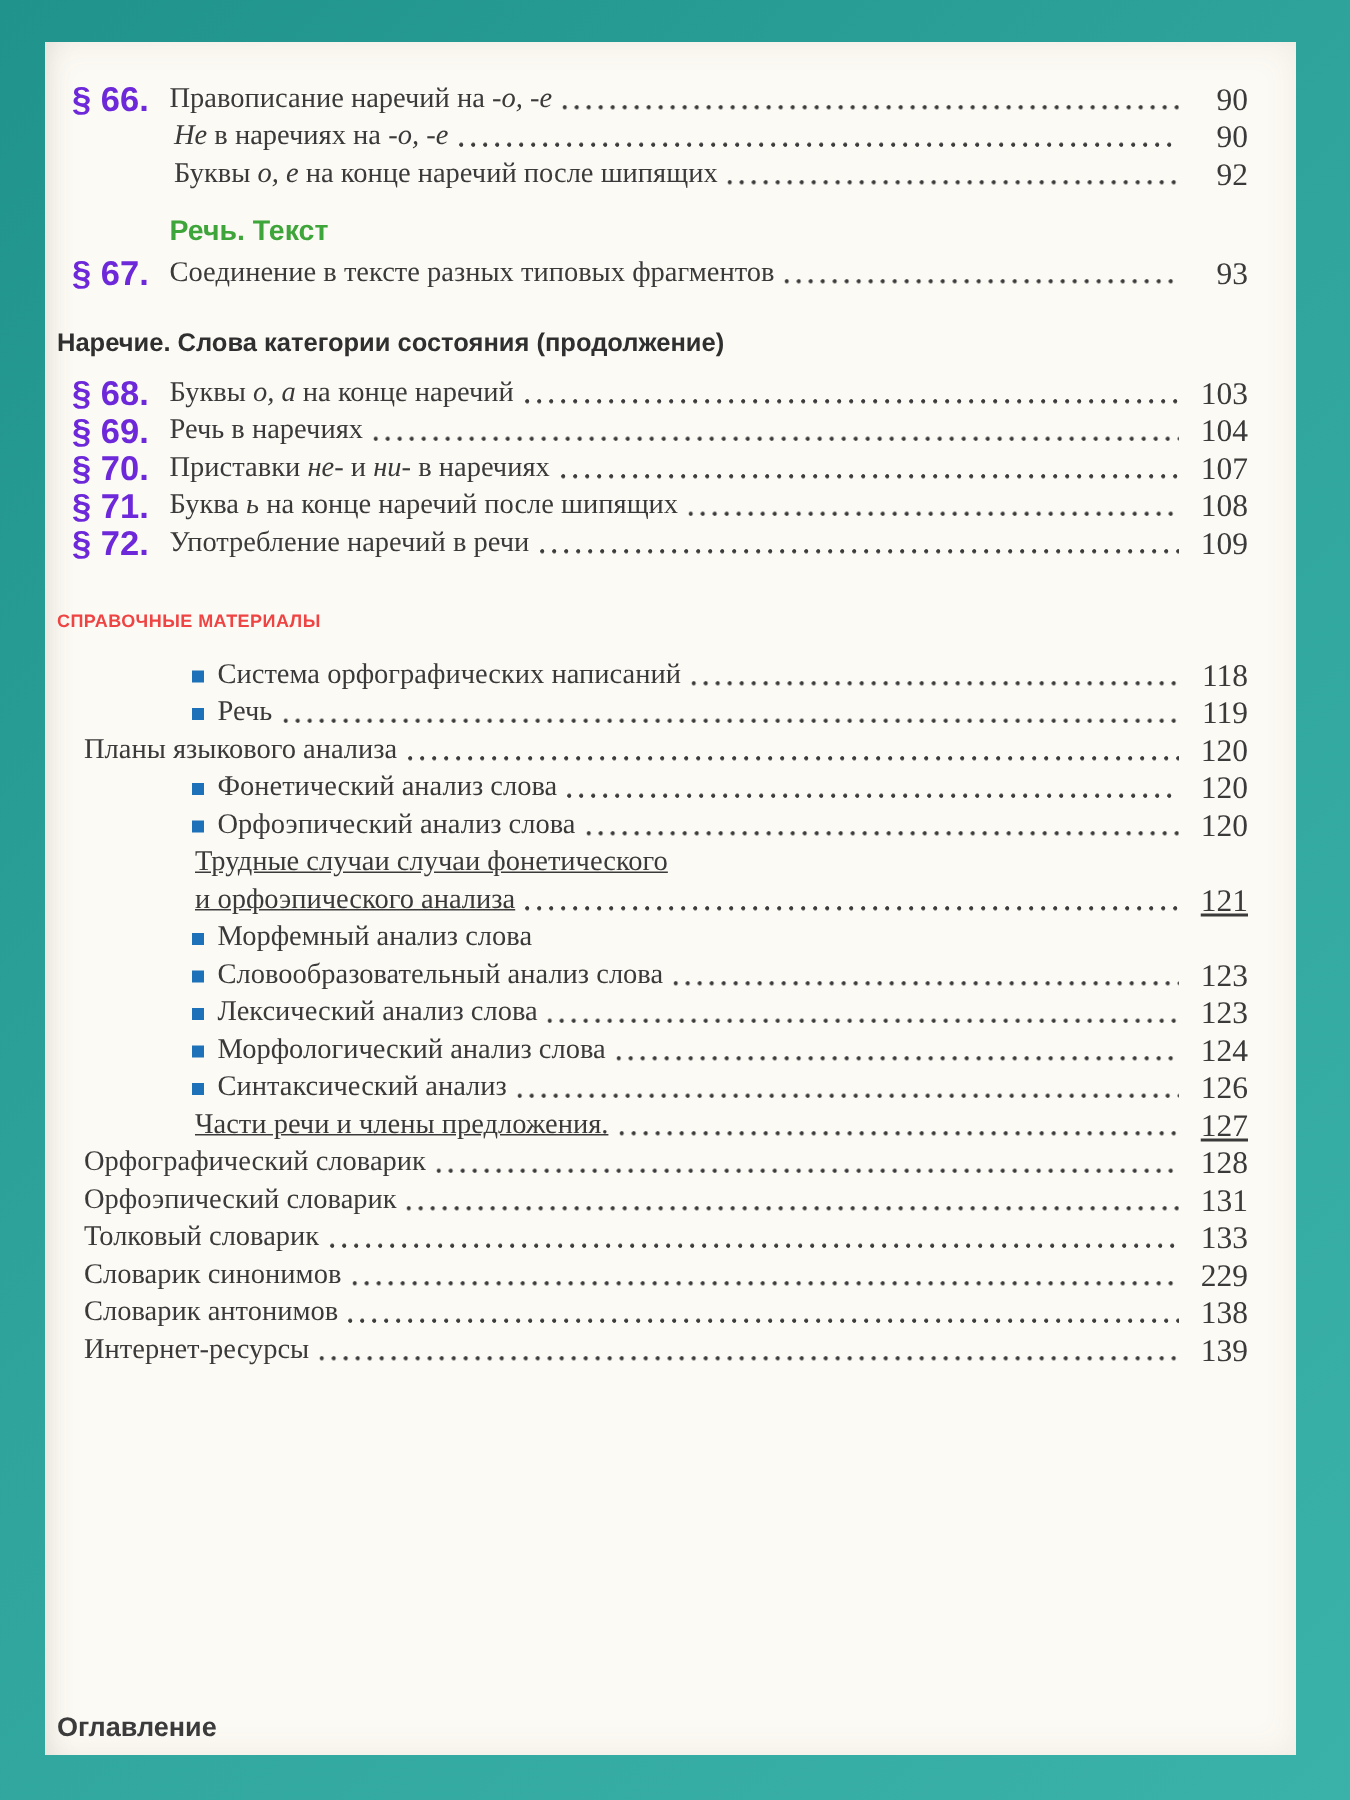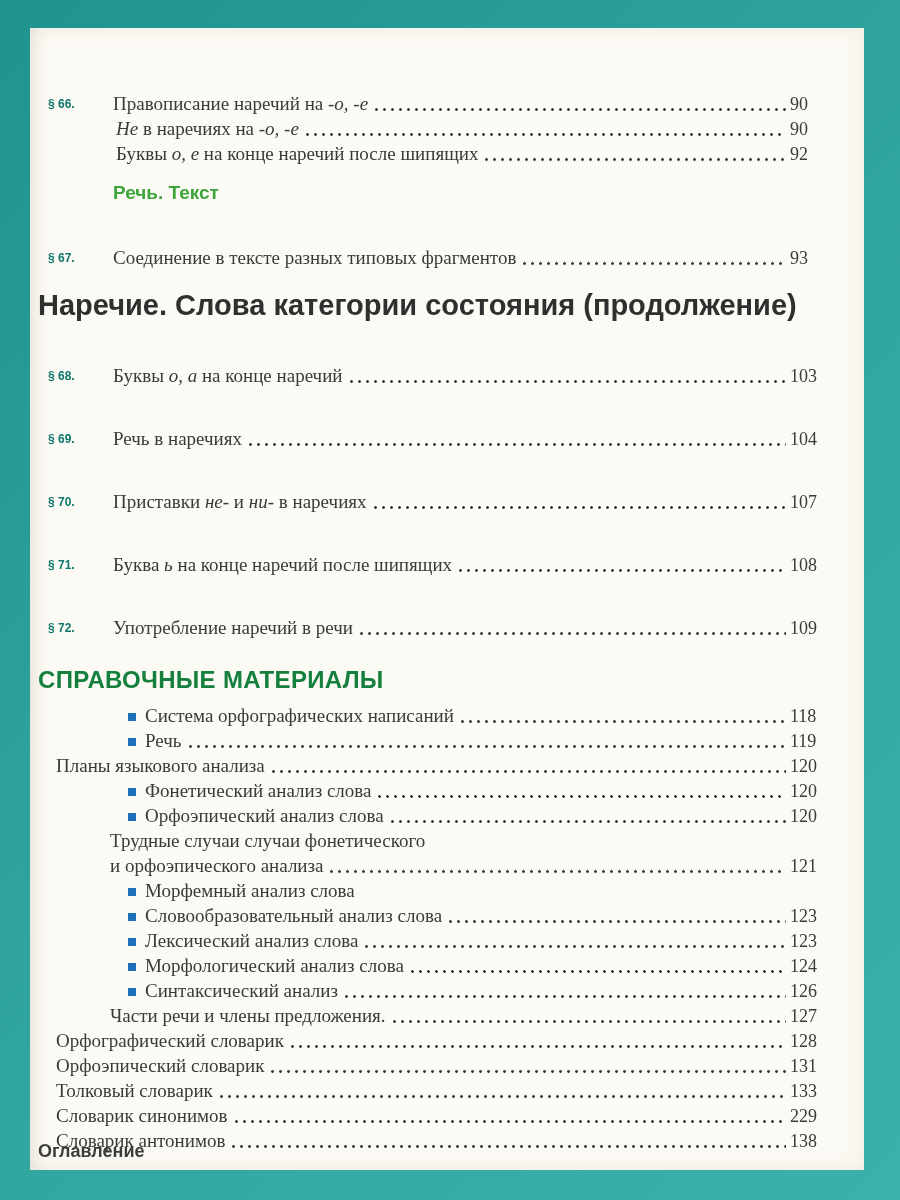--- a/index.html
+++ b/index.html
@@ -19,57 +19,57 @@
   }
   .toc-list { margin-top: 8px; }
   .row {
     display: flex; align-items: flex-end;
     font-size: 19px; line-height: 24px; min-height: 24px;
     margin: 1px 0;
   }
   .row .num {
     flex: none; width: 65px;
     font-family: "Liberation Sans", sans-serif;
-    font-weight: bold; font-size: 12px; color: #0f766e; margin-top: 38px;
+    font-weight: bold; font-size: 23px; color: #6d28d9;
   }
   .row .label { flex: none; max-width: 640px; }
   .it { font-style: italic; }
   .bullet {
     flex: none; width: 8px; height: 8px; background: #1d71b8;
     margin: 0 9px 7px 0;
   }
   .leader {
     flex: 1 1 auto; min-width: 18px; height: 3px;
     margin: 0 4px 5px 7px;
     background-image: radial-gradient(circle at 1.5px 1.5px, #3c3c3c 1.15px, rgba(0,0,0,0) 1.6px);
     background-size: 8px 3px; background-repeat: repeat-x;
   }
-  .pagenum { flex: none; width: 42px; font-size: 18px; }
+  .pagenum { flex: none; width: 42px; text-align: right; font-size: 21px; }
 
   
   .ind-root        { padding-left: 26px; font-family: Liberation Serif, serif; }
   .ind-num         { padding-left: 18px; }
   .ind-sub         { padding-left: 86px; }
   .ind-bullet      { padding-left: 98px; }
   .ind-bullet-text { padding-left: 115px; }
-  .ind-sub2        { padding-left: 80px; }
+  .ind-sub2        { padding-left: 100px; text-decoration: underline; }
 
   .heading-green {
     font-family: "Liberation Sans", sans-serif;
     font-weight: bold; font-size: 19px; color: #3ea53a;
     padding-left: 83px; margin: 15px 0 3px; line-height: 24px;
   }
   .heading-bold {
     font-family: "Liberation Sans", sans-serif;
-    font-weight: bold; font-size: 29px; color: #2f2f2f;
+    font-weight: bold; font-size: 17px; color: #2f2f2f;
     padding-left: 8px; margin: 21px 0 7px; line-height: 28px;
   }
   .heading-caps {
     font-family: "Liberation Sans", sans-serif;
-    font-weight: bold; font-size: 24px; color: #15803d;
+    font-weight: bold; font-size: 12px; color: #ef4444;
     padding-left: 8px; margin: 27px 0 11px; line-height: 26px;
     letter-spacing: 0.3px;
   }
   .footer {
     position: absolute; left: 8px; bottom: 8px;
     font-family: "Liberation Sans", sans-serif;
     font-weight: bold; font-size: 18px; color: #3b3b3b;
   }
 </style>
 </head>
@@ -249,15 +249,21 @@
     <span class="label"><span>Словарик синонимов </span></span>
     <span class="leader"></span>
     <span class="pagenum">229</span>
   </div>
       <div class="row ind-root">
 
     <span class="label"><span>Словарик антонимов</span></span>
     <span class="leader"></span>
     <span class="pagenum">138</span>
   </div>
+      <div class="row ind-root">
+
+    <span class="label"><span>Интернет-ресурсы </span></span>
+    <span class="leader"></span>
+    <span class="pagenum">139</span>
+  </div>
     </div>
   <div class="footer">Оглавление</div>
 </div>
 
 </body></html>

